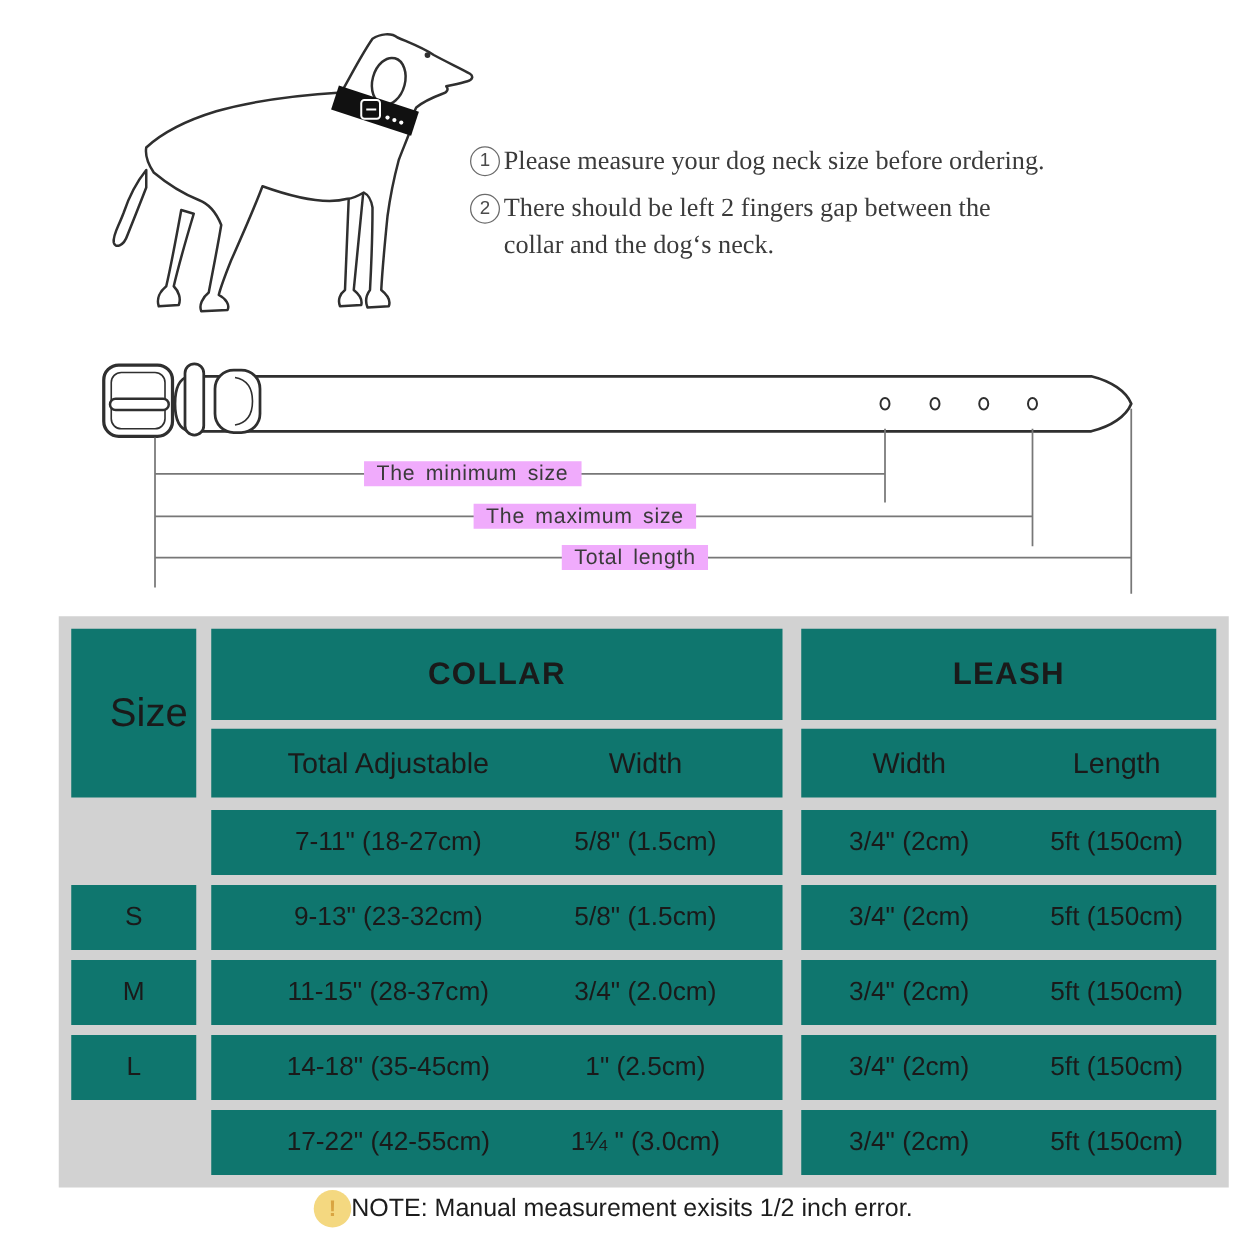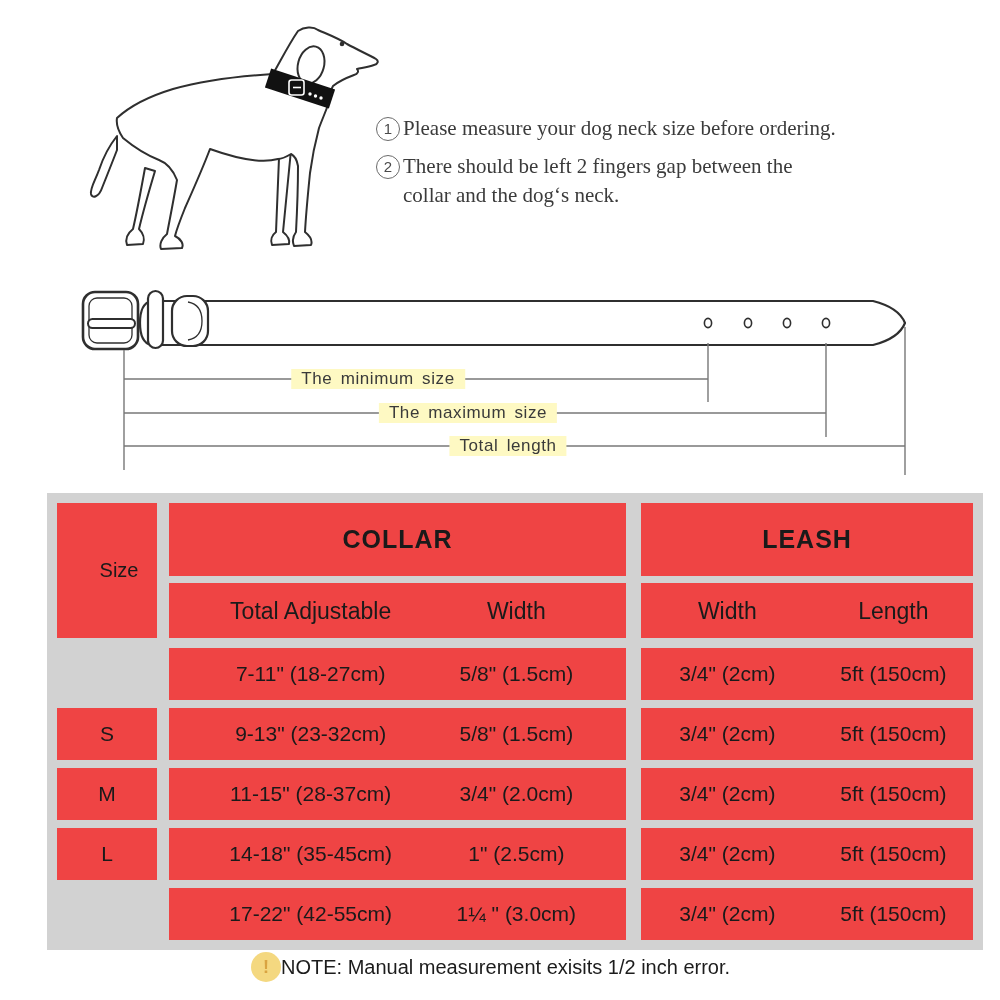--- a/index.html
+++ b/index.html
@@ -12,34 +12,34 @@
   
   .instructions{position:absolute;left:376px;top:114px;width:600px;font-size:21px;
                 color:#3b3b3b;}
   .instr-item{display:flex;align-items:flex-start;margin-bottom:9px;}
   .inum{flex:none;width:22px;height:22px;border:1.6px solid #6b6b6b;border-radius:50%;
         font-size:15px;line-height:22px;text-align:center;color:#4a4a4a;margin-top:3px;}
   .ilines{margin-left:3px;line-height:29px;font-family:Liberation Serif, serif;}
 
   
   .collar-svg{position:absolute;left:55px;top:283px;}
-  .measure-label{position:absolute;transform:translate(-50%,-50%);background:#fef9c3;
+  .measure-label{position:absolute;transform:translate(-50%,-50%);background:#f0abfc;
                  padding:0 10px;font-size:17px;letter-spacing:.6px;word-spacing:3px;
                  color:#3a3a3a;white-space:nowrap;}
 
   
   .size-table{position:absolute;left:47px;top:493px;width:936px;height:457px;
               background:#d2d2d2;box-sizing:border-box;padding:10px;display:grid;
               grid-template-columns:100px 12px 457px 15px 332px;
               grid-template-rows:73px 7px 55px 10px 52px 8px 52px 8px 52px 8px 52px 8px 52px;}
-  .cell{background:#ef4444;display:flex;align-items:center;justify-content:center;}
+  .cell{background:#0f766e;display:flex;align-items:center;justify-content:center;}
   .c1{grid-column:1}.c3{grid-column:3}.c5{grid-column:5}
   .r1{grid-row:1}.r3{grid-row:3}.r5{grid-row:5}.r7{grid-row:7}.r9{grid-row:9}
   .r11{grid-row:11}.r13{grid-row:13}
-  .size-span{grid-column:1;grid-row:1/4;font-size:20px;padding-left:24px;}
+  .size-span{grid-column:1;grid-row:1/4;font-size:32px;padding-left:24px;}
   .group-head{font-size:25px;font-weight:bold;letter-spacing:1px;}
   .sub-head{font-size:23px;}
   .data-cell{font-size:21px;}
   .dual{position:relative;}
   .dual span{position:absolute;top:50%;transform:translate(-50%,-50%);white-space:nowrap;}
   .collarcols .a{left:31%}.collarcols .b{left:76%}
   .leashcols .a{left:26%}.leashcols .b{left:76%}
 
   
   .note{position:absolute;left:251px;top:952px;display:flex;align-items:center;}

